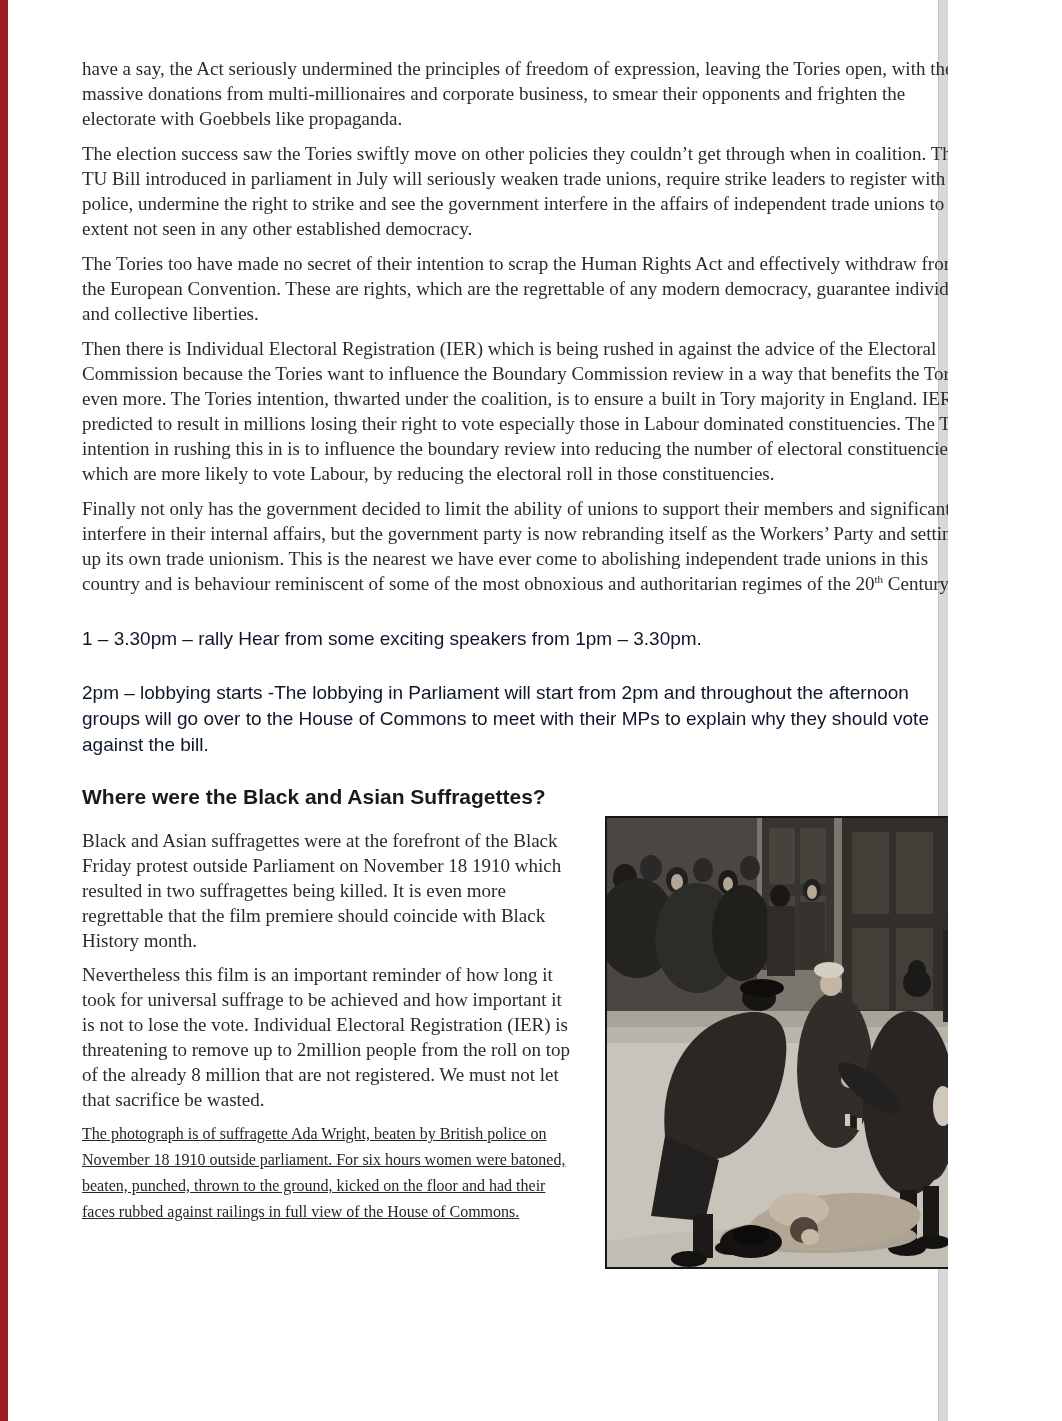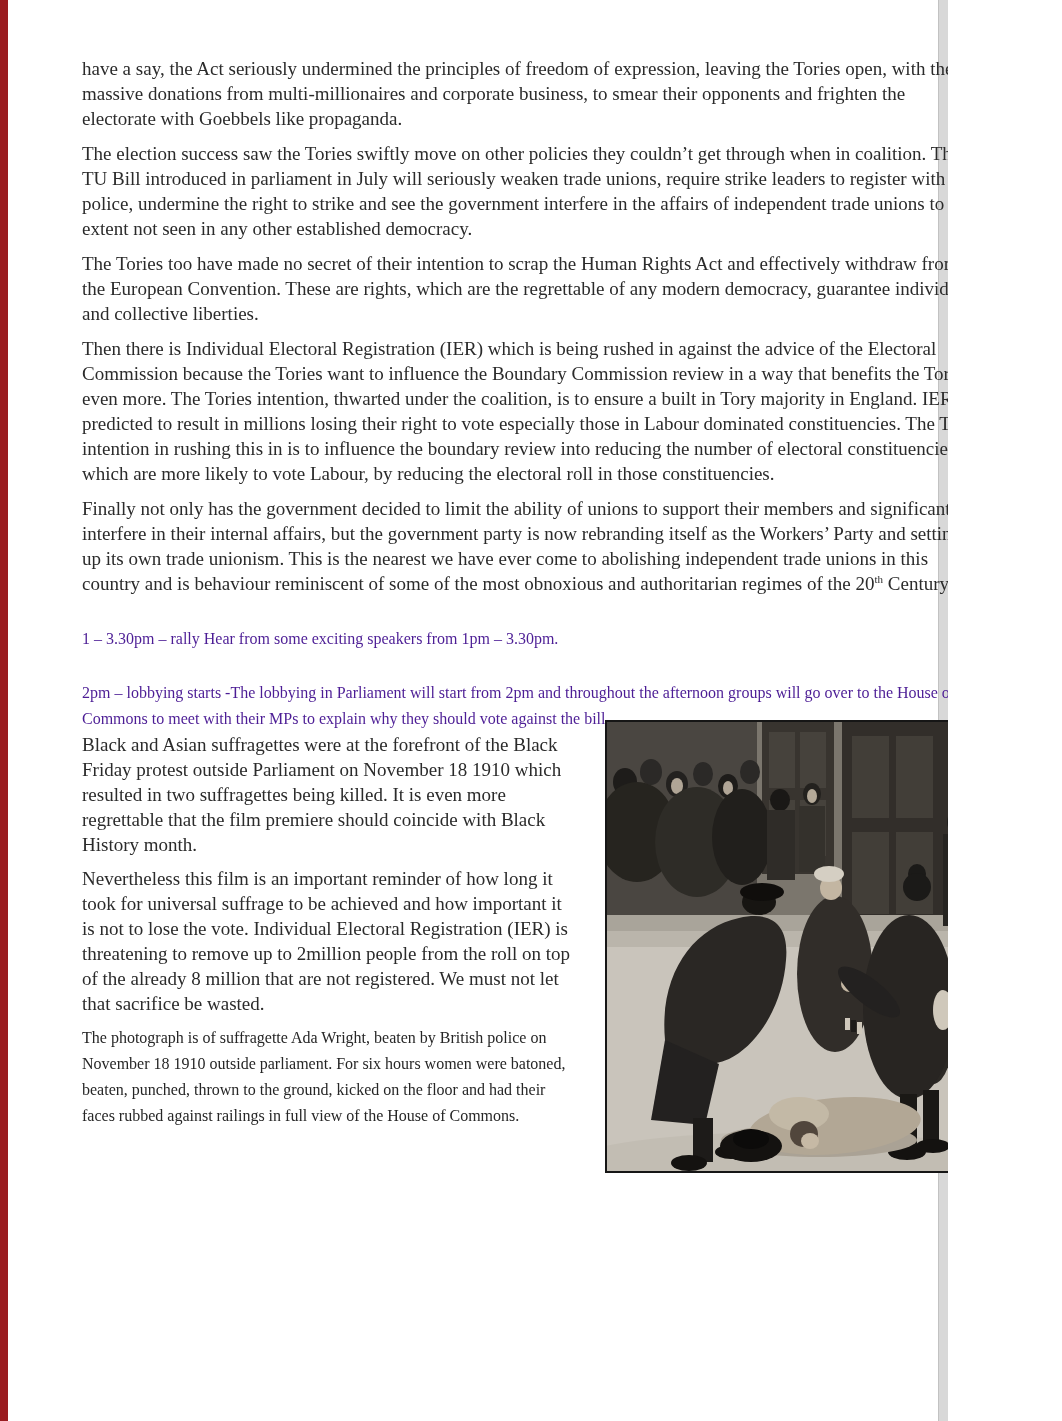--- a/index.html
+++ b/index.html
@@ -17,42 +17,42 @@
     position:absolute;right:0;top:0;width:9px;height:1421px;
     border-left:1px solid #c2c2c2;
   }
   .content{
     position:absolute;left:82px;top:56px;width:898px;
     color:#2b2b2b;font-size:19px;line-height:25px;
   }
   .content p.serif{margin:0 0 10px 0;text-align:left;}
   .content sup{font-size:11px;line-height:0;text-align:right;}
   .schedule p{
-    font-family:Liberation Serif, serif;
-    color:#4c1d95;font-size:16px;line-height:26px;
+    font-family:Liberation Sans, sans-serif;
+    color:#0f172a;font-size:19px;line-height:26px;
   }
   .schedule .sched-1{margin:30px 0 28px 0;}
   .schedule .sched-2{margin:0 8px 0 0;}
   .section-heading{
     font-family:"Liberation Sans","DejaVu Sans",sans-serif;
     color:#1a1a1a;font-size:21px;line-height:26px;font-weight:bold;
     margin:26px 0 18px 0;
   }
   .suffrage-section{position:relative;}
   .photo-figure{
     float:right;
     width:371px;height:449px;
     border:2px solid #161616;
     margin:-12px 0 8px 26px;
     background:#c6c1b8;
   }
   .photo-figure svg{display:block;width:100%;height:100%;}
   .suffrage-section p.serif{margin:0 0 9px 0;}
   .caption{
-    font-size:16px;line-height:26px;color:#262626;margin:4px 0 0 0;
+    font-size:16px;line-height:26px;color:#262626;margin:4px 0 0 0;text-decoration:underline;
   }
   .clearfix{clear:both;}
   .page-number{
     position:absolute;left:950px;top:1346px;
     font-family:"Liberation Sans","DejaVu Sans",sans-serif;
     font-size:16px;color:#8a8a8a;
   }
 </style>
 </head>
 <body>
@@ -68,20 +68,21 @@
     <p class="serif">The election success saw the Tories swiftly move on other policies they couldn’t get through when in coalition. The TU Bill  introduced in parliament in July will seriously weaken trade unions, require strike leaders to register with police, undermine the right to strike and see the government interfere in the affairs of independent trade unions to an extent not seen in any other established democracy.</p>
     <p class="serif">The Tories too have made no secret of their intention to scrap the Human Rights Act and effectively withdraw from the European Convention. These are rights, which are the regrettable of any modern democracy, guarantee individual and collective liberties.</p>
     <p class="serif">Then there is Individual Electoral Registration (IER) which is being rushed in against the advice of the Electoral Commission because the Tories want to influence the Boundary Commission review in a way that benefits the Tories even more. The Tories intention, thwarted under the coalition, is to ensure a built in Tory majority in England. IER is predicted to result in millions losing their right to vote especially those in Labour dominated constituencies. The Tory intention in rushing this in is to influence the boundary review into reducing the number of electoral constituencies which are more likely to vote Labour, by reducing the electoral roll in those constituencies.</p>
     <p class="serif"><span>Finally not only has the government decided to limit the ability of unions to support their members and significantly interfere in their internal affairs, but the government party is now rebranding itself as the Workers’ Party and setting up its own trade unionism. This is the nearest we have ever come to abolishing independent trade unions in this country and is behaviour reminiscent of some of the most obnoxious and authoritarian regimes of the 20</span><sup>th</sup><span> Century.</span></p>
 
     <div class="schedule">
       <p class="sched-1">1 – 3.30pm – rally Hear from some exciting speakers from 1pm – 3.30pm.</p>
       <p class="sched-2">2pm – lobbying starts -The lobbying in Parliament will start from 2pm and throughout the afternoon groups will go over to the House of Commons to meet with their MPs to explain why they should vote against the bill.</p>
     </div>
 
+    <h2 class="section-heading">Where were the Black and Asian Suffragettes?</h2>
 
     <div class="suffrage-section">
 
       <div class="photo-figure">
         <svg viewBox="0 0 371 449" preserveAspectRatio="none" aria-hidden="true">
 
           <rect x="0" y="0" width="371" height="235" fill="#7b766d"></rect>
           <rect x="0" y="0" width="150" height="195" fill="#4a4641"></rect>
 
           <rect x="155" y="0" width="72" height="152" fill="#38342f"></rect>

